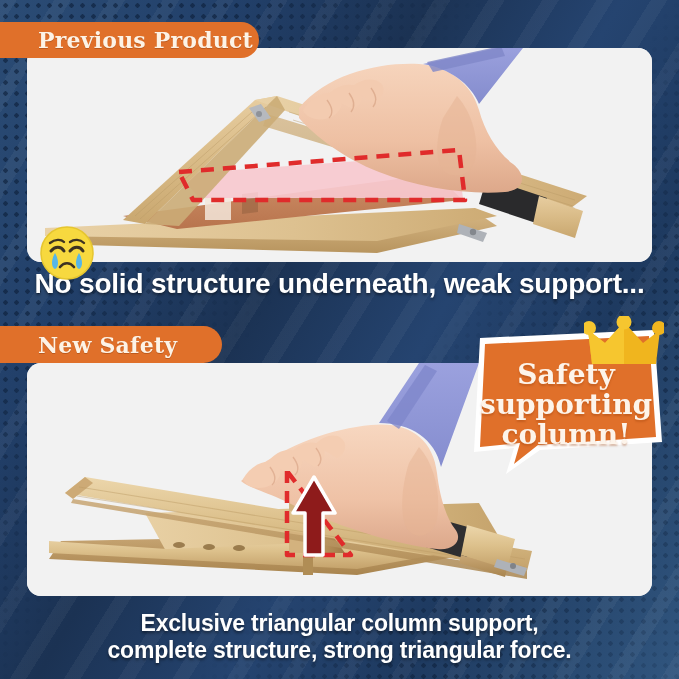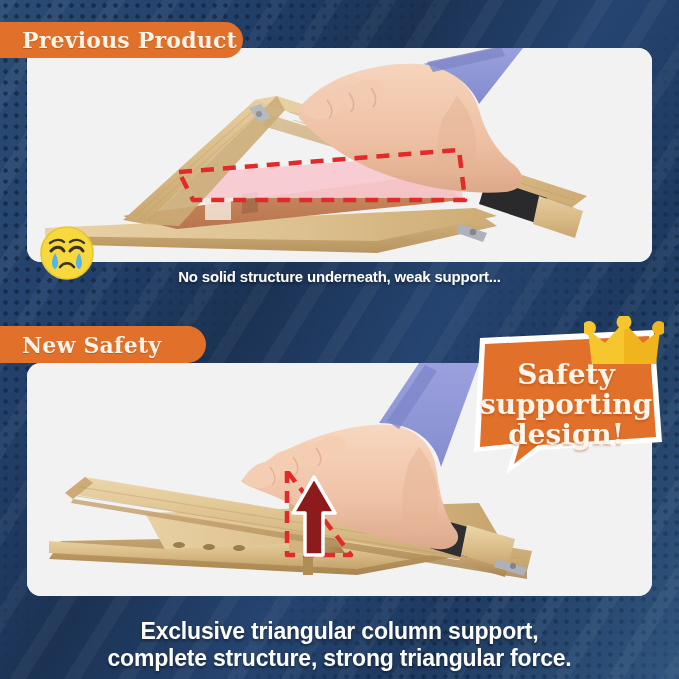--- a/index.html
+++ b/index.html
@@ -42,37 +42,37 @@
 
   
   .badge{
     position:absolute;left:0;
     background:#e0702a;
     border-top-right-radius:22px;border-bottom-right-radius:22px;
     color:#fdf3e6;
     font-weight:bold;
     font-family:"DejaVu Serif", serif;
     display:flex;align-items:center;
-    padding-left:22px;
+    padding-left:38px;
     letter-spacing:.2px;
     text-shadow:0 1px 0 rgba(120,50,10,.35);
     z-index:6;
   }
   #badge-previous{top:22px;height:36px;width:221px;font-size:22px;}
   #badge-new{top:326px;height:37px;width:184px;font-size:22px;}
 
   
   .caption{
     position:absolute;left:0;width:679px;text-align:center;
     color:#ffffff;font-weight:bold;
     text-shadow:0 2px 3px rgba(0,0,0,.45);
     z-index:5;line-height:1.16;
   }
-  #caption-previous{top:268px;font-size:15px;letter-spacing:-.2px;}
-  #caption-new{top:610px;font-size:23px;letter-spacing:-.2px;margin-top:8px;}
+  #caption-previous{top:268px;font-size:28px;letter-spacing:-.2px;}
+  #caption-new{top:610px;font-size:23px;letter-spacing:-.2px;}
   #caption-new .line{display:block;}
 
   
   #emoji-sad{
     position:absolute;left:38px;top:224px;width:58px;height:58px;z-index:7;
   }
 
   
   #bubble-wrap{position:absolute;left:466px;top:318px;width:200px;height:160px;z-index:8;}
   #bubble-crown{position:absolute;left:118px;top:-2px;width:80px;height:54px;z-index:9;}
@@ -321,21 +321,21 @@
     <svg id="bubble-crown" viewBox="0 0 80 54">
       <path d="M8 48 L4 14 L21 27 L40 6 L59 27 L76 14 L72 48 Z" fill="#f0b51e"></path>
       <path d="M8 48 L4 14 L21 27 L40 6 L40 48 Z" fill="#f6c62f"></path>
       <circle cx="5" cy="12" r="7" fill="#f6c62f"></circle>
       <circle cx="40" cy="6" r="7.5" fill="#f6c62f"></circle>
       <circle cx="75" cy="12" r="7" fill="#f0b51e"></circle>
     </svg>
     <div id="bubble-text">
       <span class="line">Safety</span>
       <span class="line">supporting</span>
-      <span class="line">design!</span>
+      <span class="line">column!</span>
     </div>
   </div>
 
   <div class="caption" id="caption-new">
     <span class="line">Exclusive triangular column support,</span>
     <span class="line">complete structure, strong triangular force.</span>
   </div>
 </div>
 
 </body></html>

